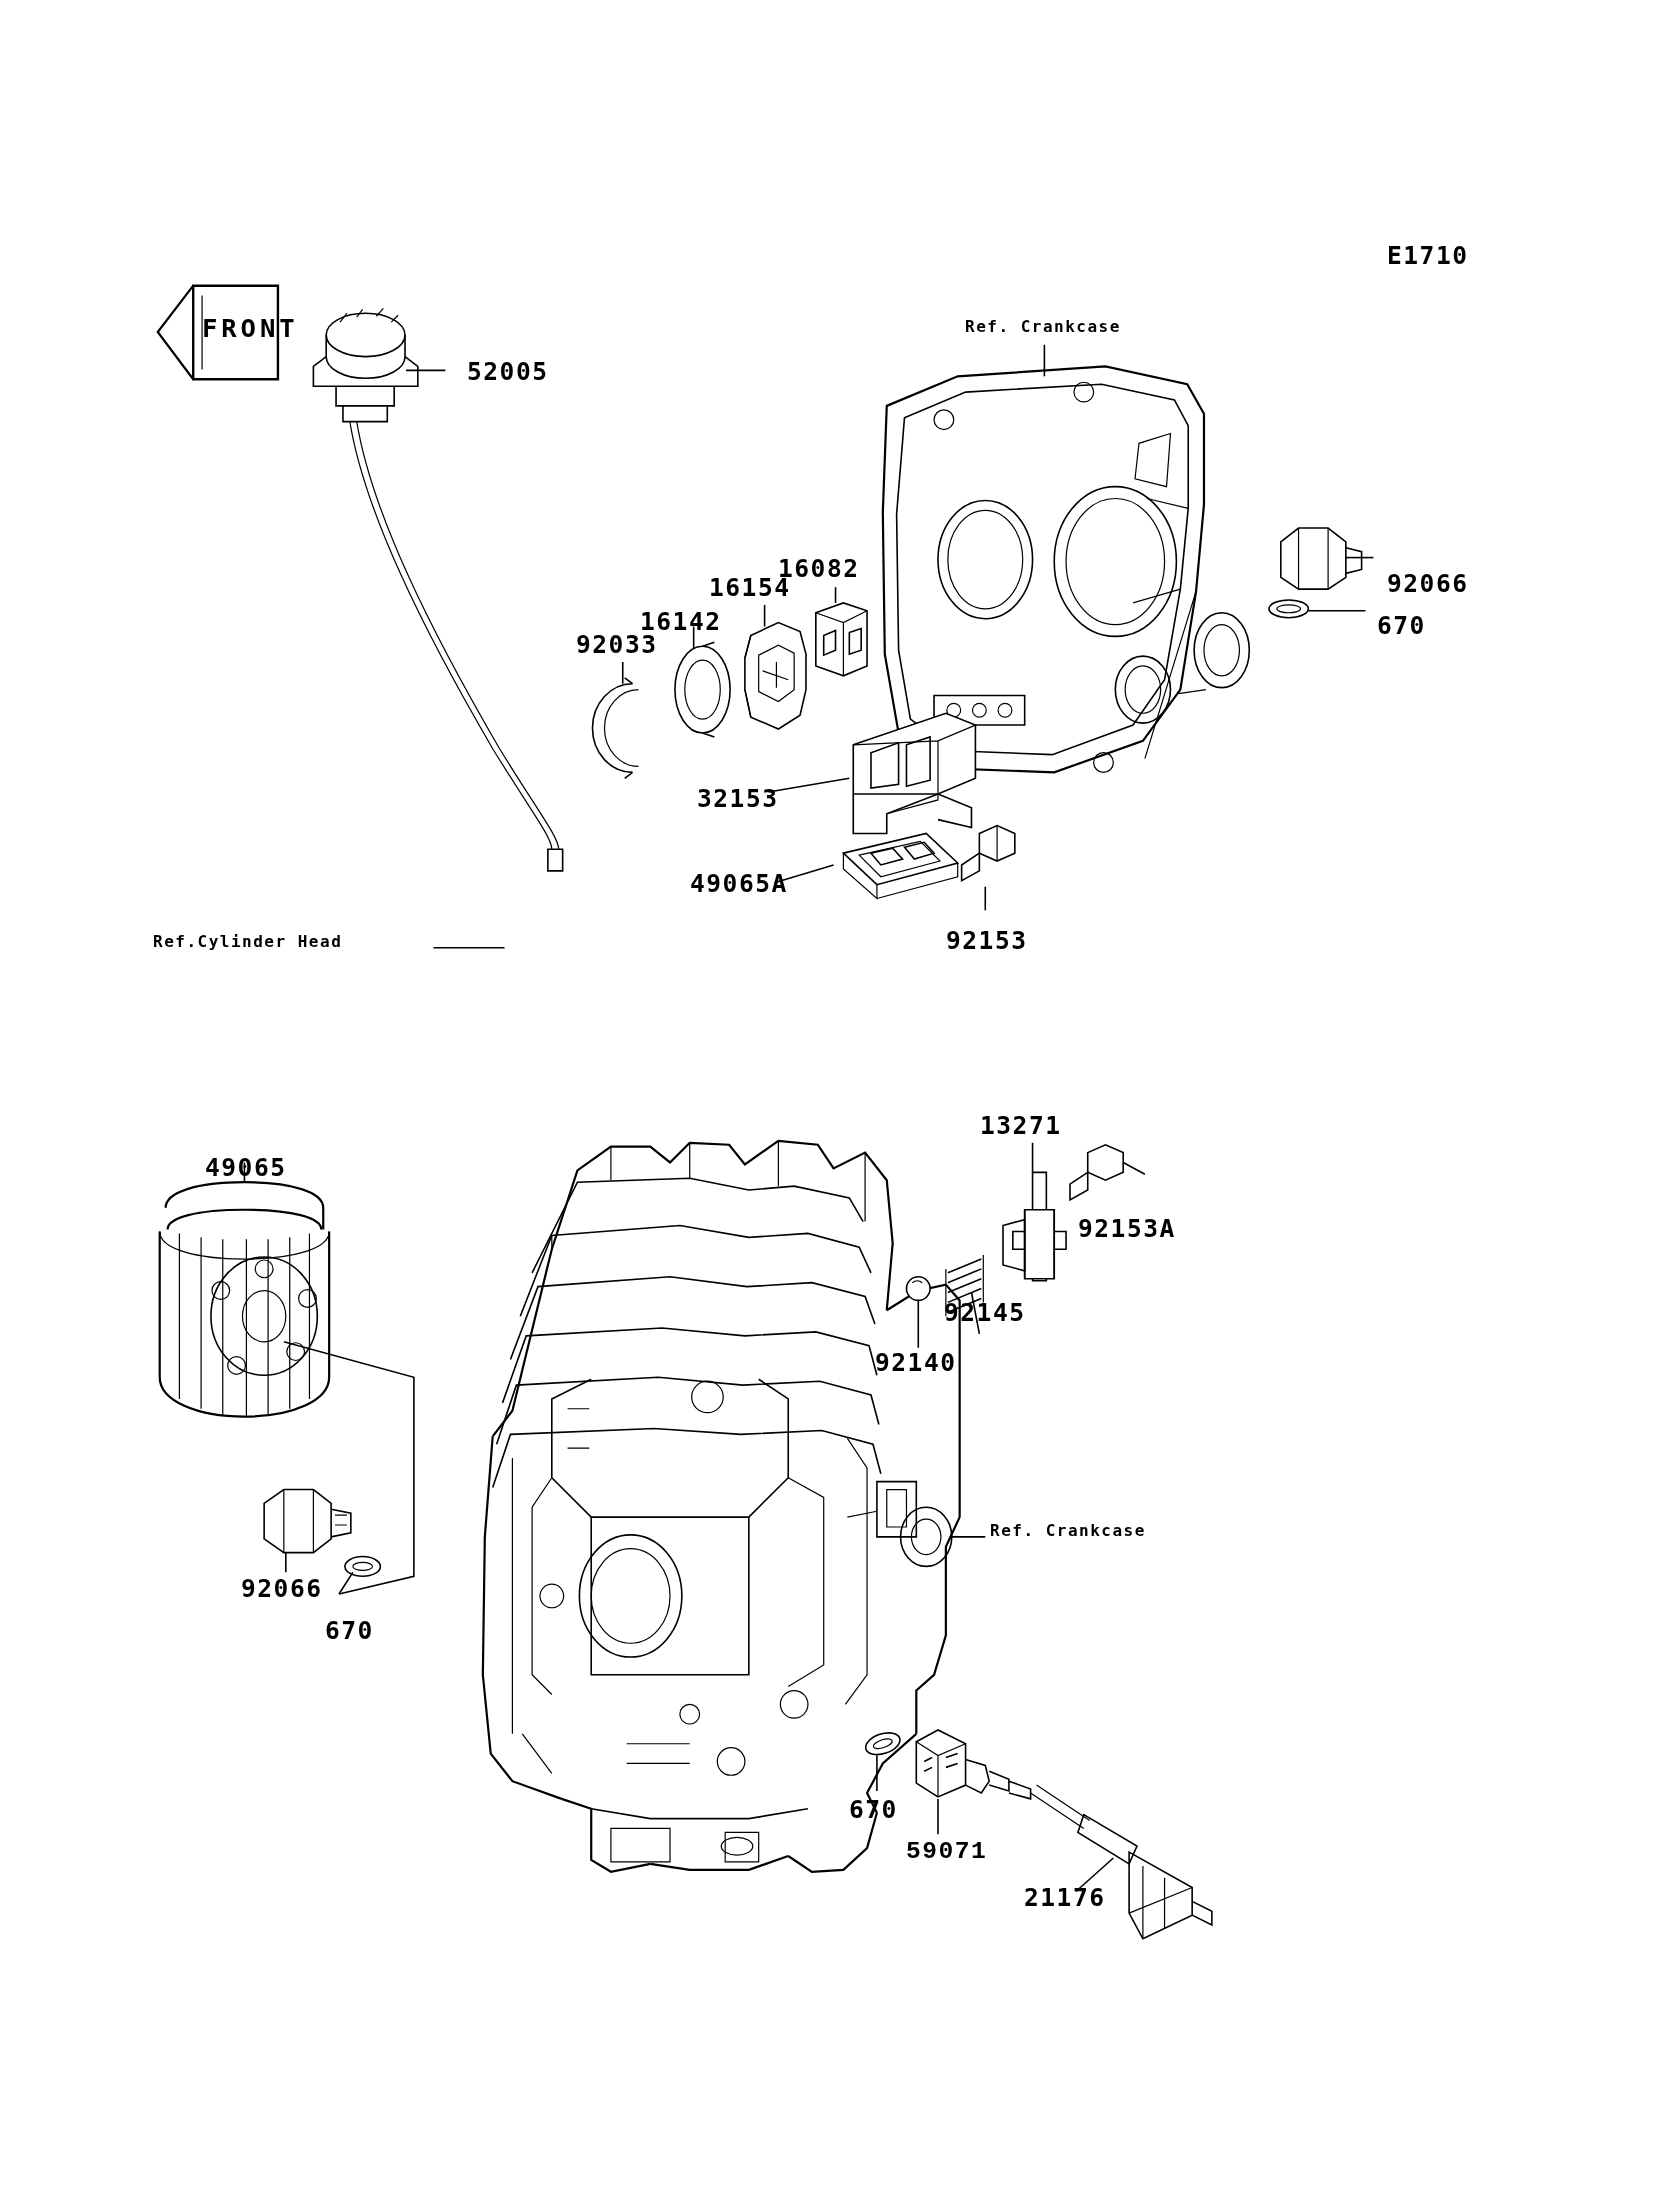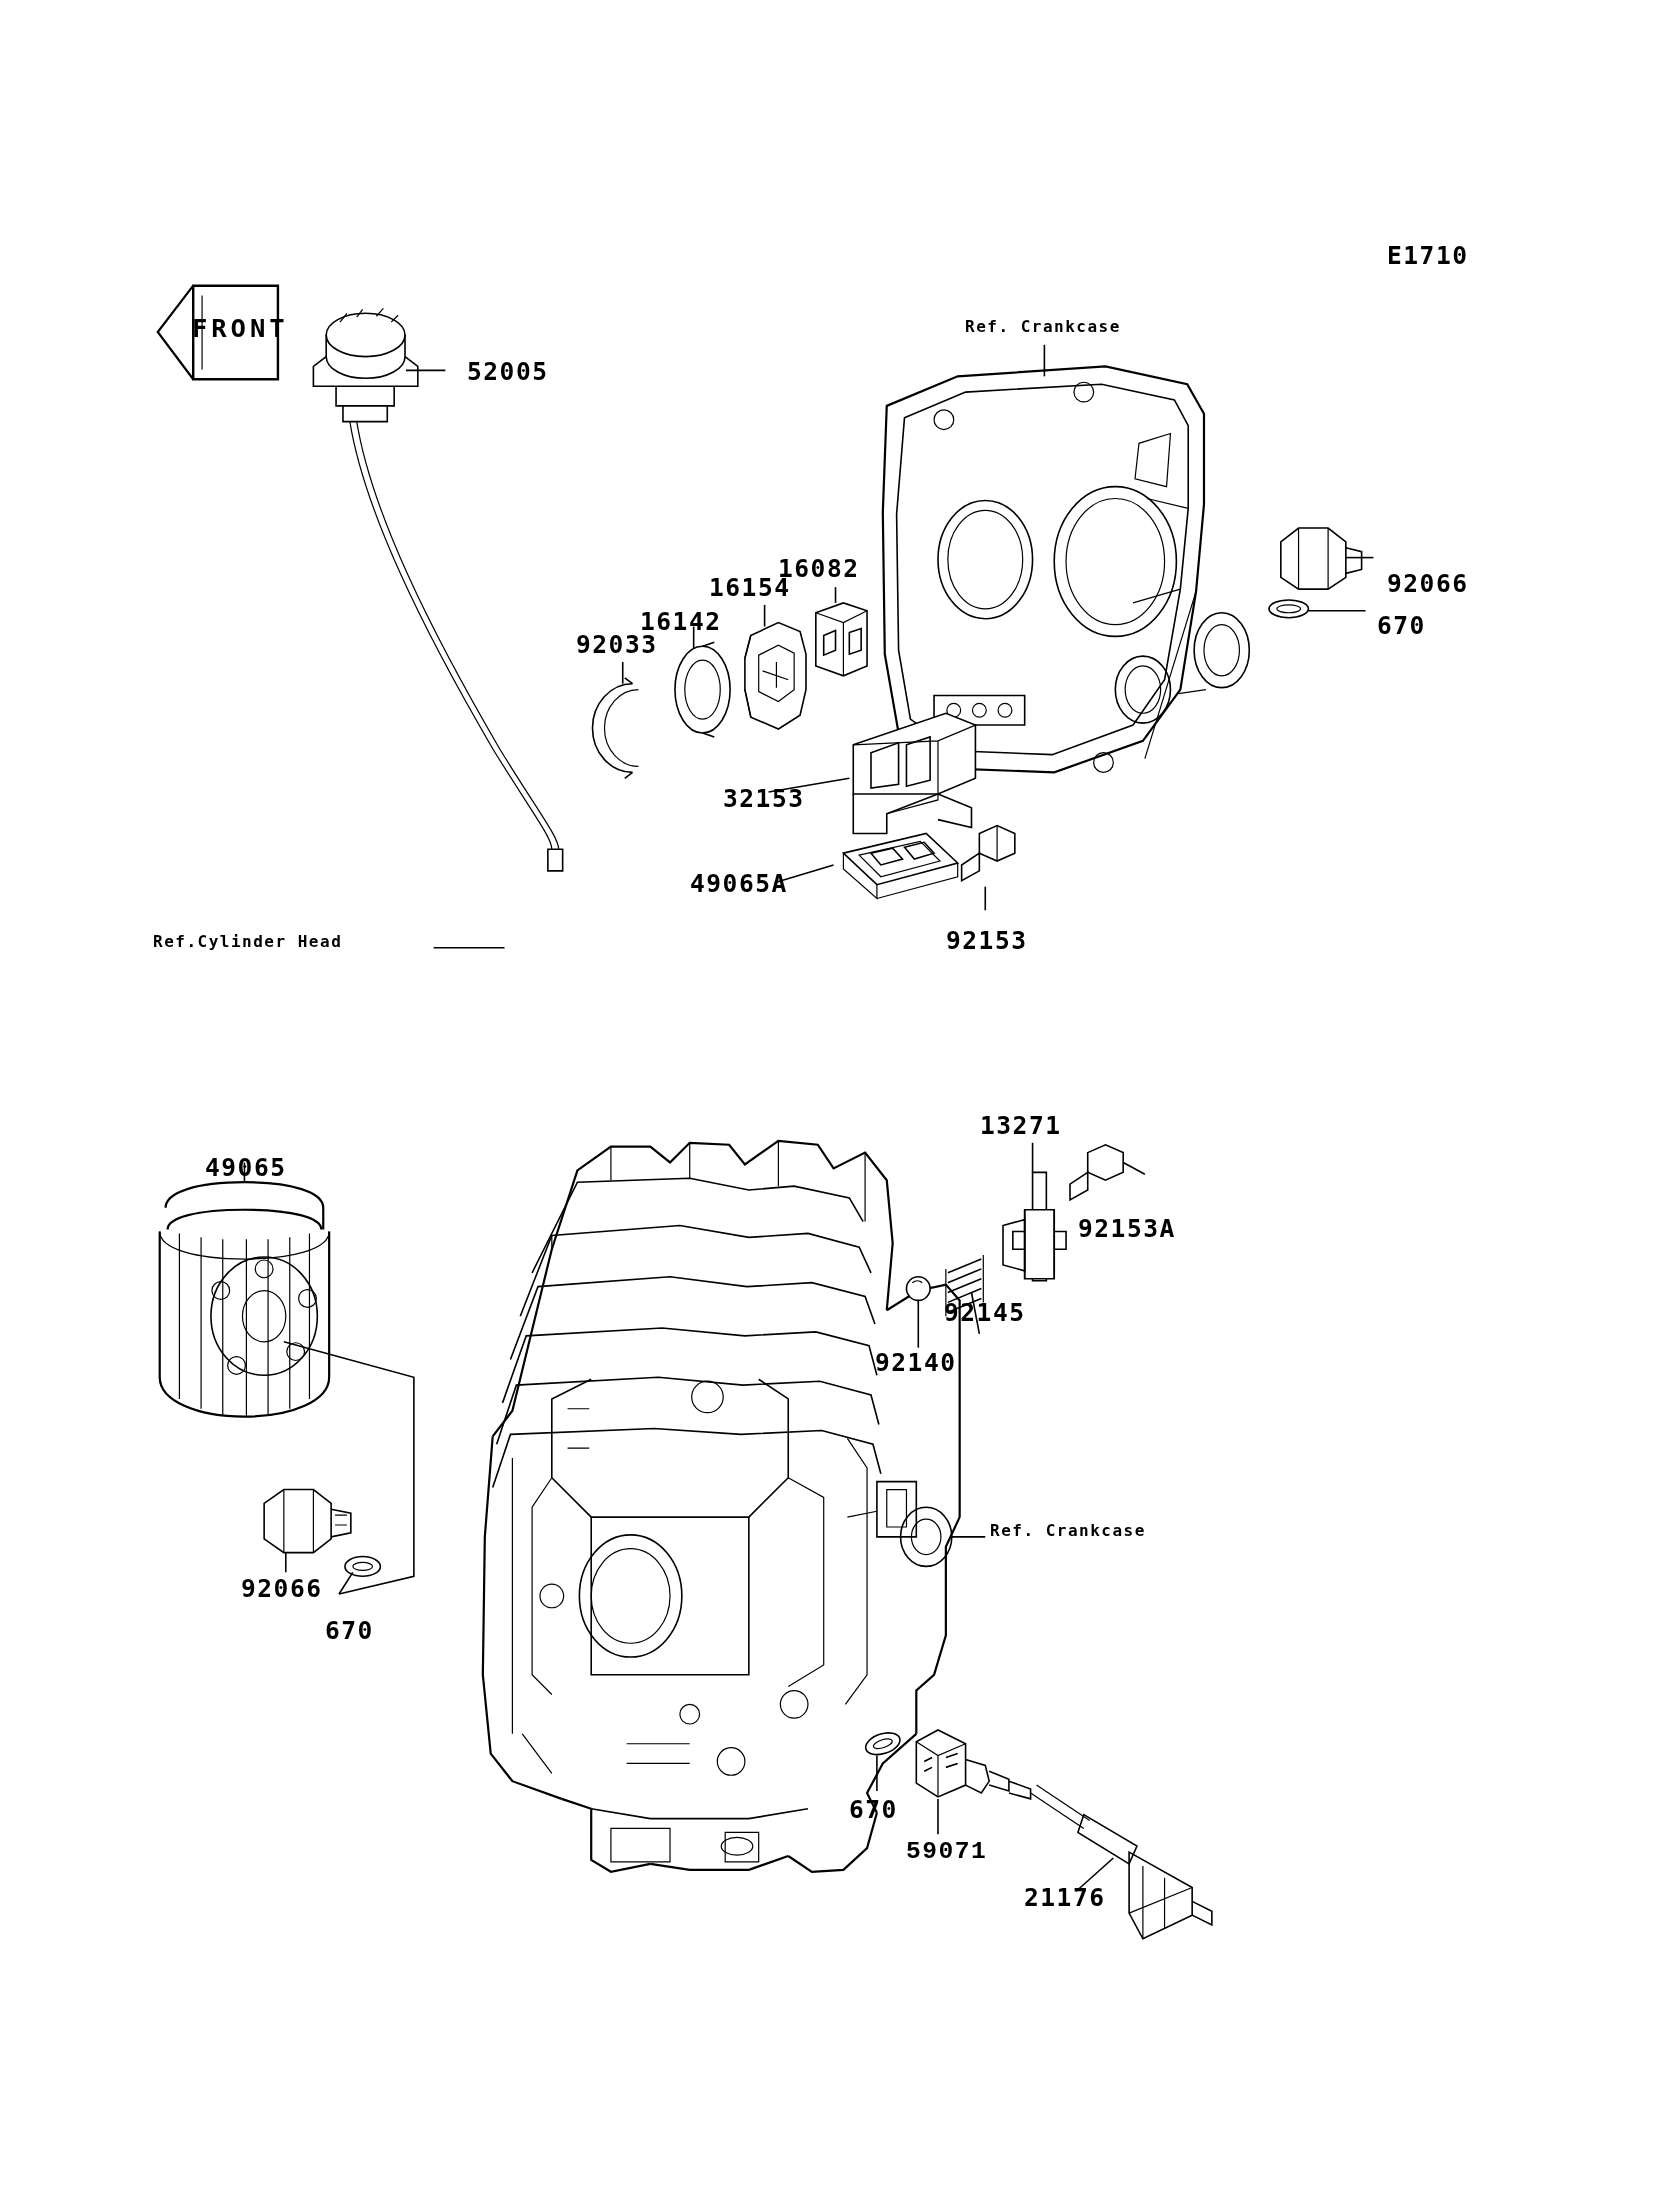--- a/index.html
+++ b/index.html
@@ -317,34 +317,34 @@
       <path class="lead" d="M952 1826 L952 1862"></path>
 
       <path class="lead" d="M1130 1886 L1092 1920"></path>
 
       <path class="lead" d="M966 1560 L1000 1560"></path>
     </g>
   </svg>
 
   <div class="lbl" style="left:1387px; top:241px;">E1710</div>
 
-  <div class="lbl" style="left:192px; top:313px; font-size:25.6px; letter-spacing:3.9px;">FRONT</div>
+  <div class="lbl" style="left:202px; top:313px; font-size:25.6px; letter-spacing:3.9px;">FRONT</div>
 
   <div class="lbl ref" style="left:965px; top:317px;">Ref. Crankcase</div>
   <div class="lbl ref" style="left:153px; top:932px;">Ref.Cylinder Head</div>
   <div class="lbl ref" style="left:990px; top:1521px;">Ref. Crankcase</div>
 
   <div class="lbl" style="left:467px; top:357px;">52005</div>
   <div class="lbl" style="left:576px; top:630px;">92033</div>
   <div class="lbl" style="left:640px; top:595px;margin-top:12px;">16142</div>
   <div class="lbl" style="left:709px; top:573px;">16154</div>
   <div class="lbl" style="left:778px; top:554px;">16082</div>
   <div class="lbl" style="left:1387px; top:569px;">92066</div>
   <div class="lbl" style="left:1377px; top:611px;">670</div>
-  <div class="lbl" style="left:723px; top:784px;text-align:right;">32153</div>
+  <div class="lbl" style="left:697px; top:784px;text-align:right;">32153</div>
   <div class="lbl" style="left:690px; top:869px;">49065A</div>
   <div class="lbl" style="left:946px; top:926px;">92153</div>
 
   <div class="lbl" style="left:205px; top:1153px;">49065</div>
   <div class="lbl" style="left:980px; top:1111px;">13271</div>
   <div class="lbl" style="left:1056px; top:1214px;padding-left:22px;">92153A</div>
   <div class="lbl" style="left:944px; top:1298px;">92145</div>
   <div class="lbl" style="left:875px; top:1348px;">92140</div>
 
   <div class="lbl" style="left:241px; top:1574px;">92066</div>

